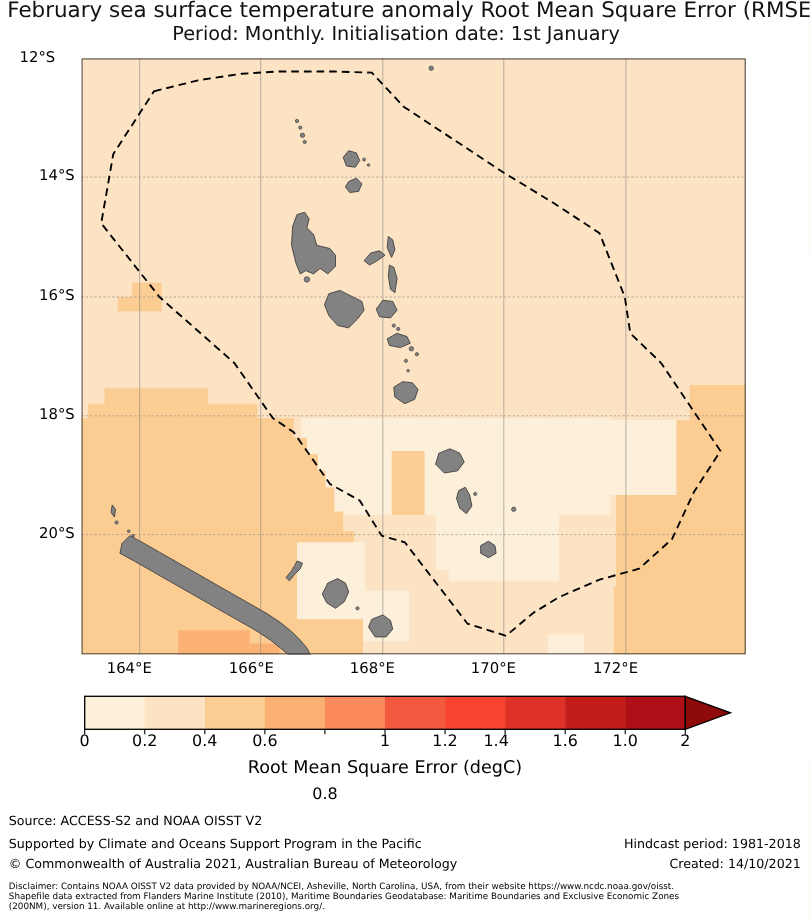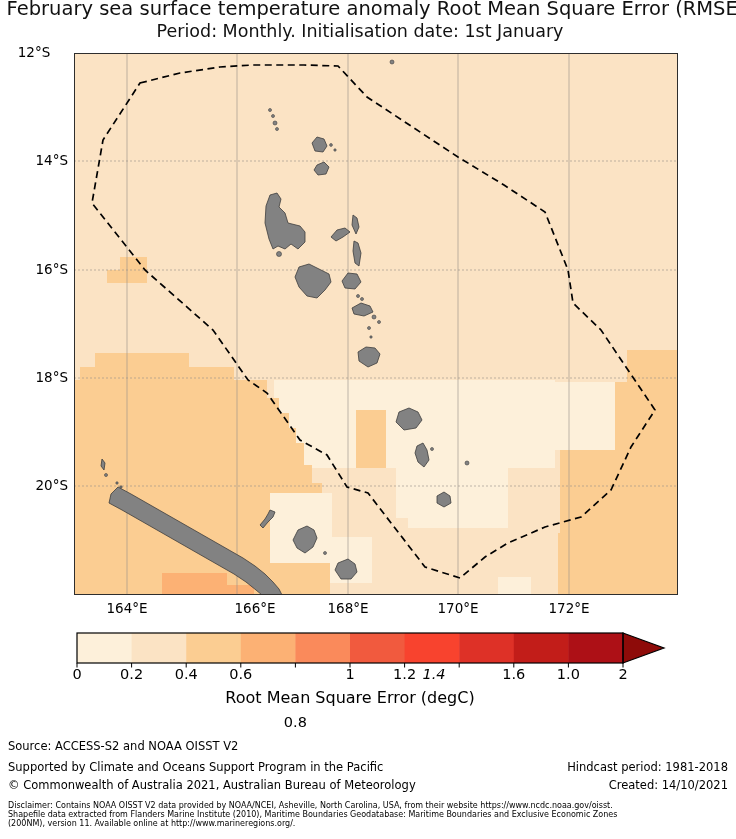--- a/index.html
+++ b/index.html
@@ -17,21 +17,21 @@
     position:absolute;top:21px;left:360px;transform:translateX(-50%);
     white-space:nowrap;font-size:17.5px;color:#111;
   }
   #map-area{position:absolute;left:74px;top:53px;width:604px;height:542px;}
   #map-svg{position:absolute;left:0;top:0;}
   .lat-label{
     position:absolute;left:0;width:68px;text-align:right;
     font-size:13.5px;color:#000;
   }
   .lon-label{
-    position:absolute;width:60px;text-align:center;top:600px;
+    position:absolute;width:60px;text-align:left;top:600px;
     font-size:13.5px;color:#000;
   }
   #colorbar-svg{position:absolute;left:0;top:631px;}
   .cb-tick-label{
     position:absolute;top:666px;transform:translateX(-50%);
     font-size:14.5px;color:#000;white-space:nowrap;
   }
   .cb-axis-label{
     position:absolute;top:688px;left:350px;transform:translateX(-50%);
     font-size:16px;color:#000;white-space:nowrap;
@@ -123,21 +123,21 @@
       </svg>
   </div>
 
   <div id="axis-labels">
       <div class="lat-label" style="top: 44px; text-align: center;">12°S</div>
       <div class="lat-label" style="top: 152px;">14°S</div>
       <div class="lat-label" style="top: 261px;">16°S</div>
       <div class="lat-label" style="top: 369px;">18°S</div>
       <div class="lat-label" style="top: 477px;">20°S</div>
       <div class="lon-label" style="left: 97px;">164°E</div>
-      <div class="lon-label" style="left: 225px;">166°E</div>
+      <div class="lon-label" style="left: 208px;">166°E</div>
       <div class="lon-label" style="left: 318px;">168°E</div>
       <div class="lon-label" style="left: 428px;">170°E</div>
       <div class="lon-label" style="left: 539px;">172°E</div>
     </div>
 
   <svg id="colorbar-svg" width="736" height="40" viewBox="0 0 736 40">
       <rect x="77" y="2" width="55.1" height="30" fill="#fdf0da"></rect>
       <rect x="131.6" y="2" width="55.1" height="30" fill="#fbe3c4"></rect>
       <rect x="186.2" y="2" width="55.1" height="30" fill="#fbcd92"></rect>
       <rect x="240.8" y="2" width="55.1" height="30" fill="#fcb174"></rect>
@@ -162,21 +162,21 @@
       <line x1="623" y1="32" x2="623" y2="36.5" stroke="#000" stroke-width="1"></line>
     </svg>
   <div id="cb-ticks">
       <div class="cb-tick-label" style="left: 77px;">0</div>
       <div class="cb-tick-label" style="left: 131.6px;">0.2</div>
       <div class="cb-tick-label" style="left: 186.2px;">0.4</div>
       <div class="cb-tick-label" style="left: 240.8px;">0.6</div>
       <div class="cb-tick-label" style="left: 295.4px; margin-top: 48px;">0.8</div>
       <div class="cb-tick-label" style="left: 350px;">1</div>
       <div class="cb-tick-label" style="left: 404.6px;">1.2</div>
-      <div class="cb-tick-label" style="left: 434px; font-style: italic;">1.4</div>
+      <div class="cb-tick-label" style="left: 451px;">1.4</div>
       <div class="cb-tick-label" style="left: 513.8px;">1.6</div>
       <div class="cb-tick-label" style="left: 568.4px;">1.0</div>
       <div class="cb-tick-label" style="left: 623px;">2</div>
     </div>
   <div class="cb-axis-label">Root Mean Square Error (degC)</div>
 
   <div class="foot foot-source">Source: ACCESS-S2 and NOAA OISST V2</div>
   <div class="foot foot-supported">Supported by Climate and Oceans Support Program in the Pacific</div>
   <div class="foot foot-copyright">© Commonwealth of Australia 2021, Australian Bureau of Meteorology</div>
   <div class="foot foot-hindcast">Hindcast period: 1981-2018</div>

